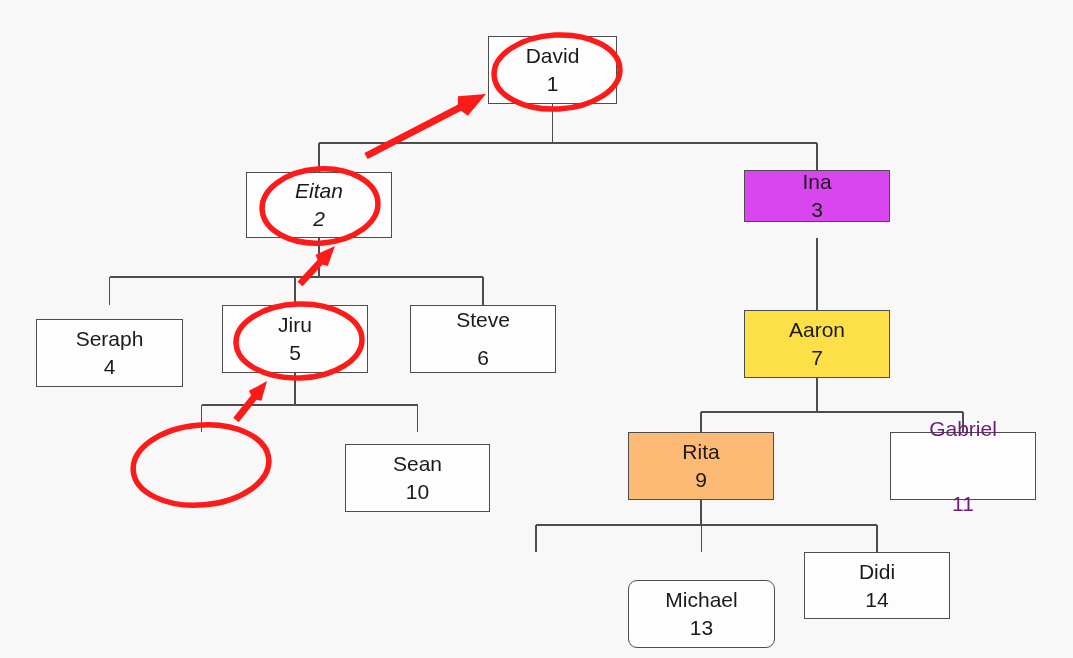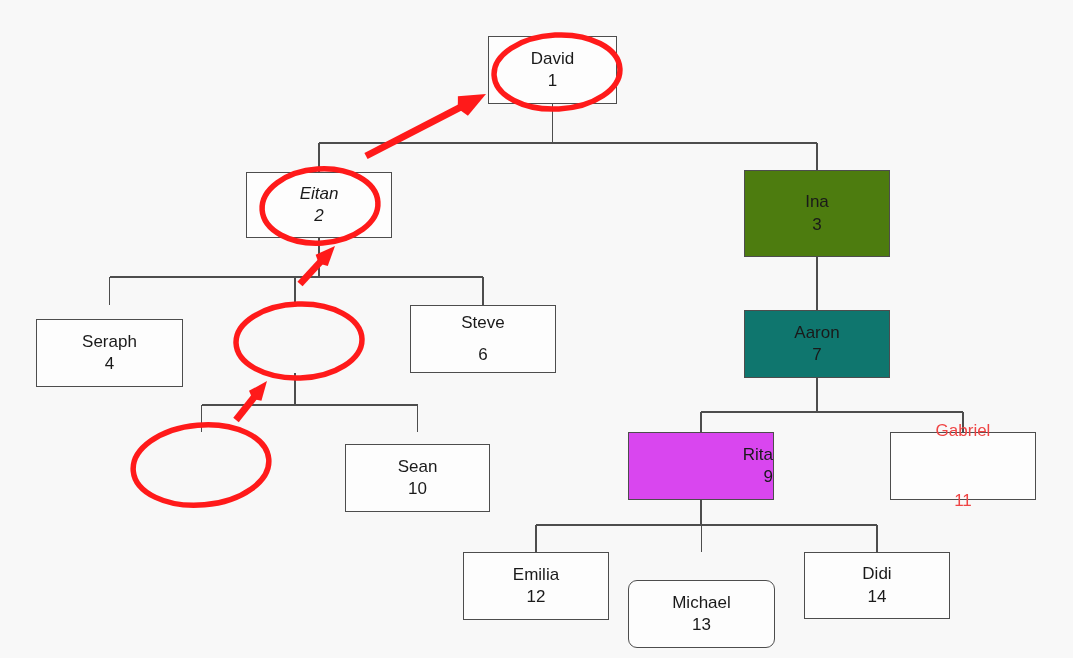--- a/index.html
+++ b/index.html
@@ -34,21 +34,21 @@
   .node {
     position: absolute;
     box-sizing: border-box;
     background: #fdfdfd;
     border: 1.6px solid #4d4d4d;
     display: flex;
     flex-direction: column;
     align-items: center;
     justify-content: center;
     color: #1a1a1a;
-    font-size: 17px;
+    font-size: 21px;
     line-height: 1.32;
   }
   .node-name, .node-id {
     display: block;
     text-align: center;
     white-space: nowrap;
   }
 </style>
 </head>
 <body>
@@ -84,51 +84,51 @@
 
   <div id="node-layer">
       <div class="node" style="left: 488px; top: 36px; width: 129px; height: 68px; background: rgb(253, 253, 253); border-color: rgb(77, 77, 77); color: rgb(26, 26, 26);">
         <span class="node-name">David</span>
         <span class="node-id">1</span>
       </div>
       <div class="node" style="left: 246px; top: 172px; width: 146px; height: 66px; background: rgb(253, 253, 253); border-color: rgb(77, 77, 77); color: rgb(26, 26, 26); font-style: italic;">
         <span class="node-name">Eitan</span>
         <span class="node-id">2</span>
       </div>
-      <div class="node" style="left: 744px; top: 170px; width: 146px; height: 87px; background: #4d7c0f; border-color: rgb(77, 77, 77); color: rgb(26, 26, 26);">
+      <div class="node" style="left: 744px; top: 170px; width: 146px; height: 52px; background: #d946ef; border-color: rgb(77, 77, 77); color: rgb(26, 26, 26);">
         <span class="node-name">Ina</span>
         <span class="node-id">3</span>
       </div>
       <div class="node" style="left: 36px; top: 319px; width: 147px; height: 68px; background: rgb(253, 253, 253); border-color: rgb(77, 77, 77); color: rgb(26, 26, 26);">
         <span class="node-name">Seraph</span>
         <span class="node-id">4</span>
       </div>
+      <div class="node" style="left: 222px; top: 305px; width: 146px; height: 68px; background: rgb(253, 253, 253); border-color: rgb(77, 77, 77); color: rgb(26, 26, 26);">
+        <span class="node-name">Jiru</span>
+        <span class="node-id">5</span>
+      </div>
       <div class="node" style="left: 410px; top: 305px; width: 146px; height: 68px; background: rgb(253, 253, 253); border-color: rgb(77, 77, 77); color: rgb(26, 26, 26); gap: 10px;">
         <span class="node-name">Steve</span>
         <span class="node-id">6</span>
       </div>
-      <div class="node" style="left: 744px; top: 310px; width: 146px; height: 68px; background: #0f766e; border-color: rgb(77, 77, 77); color: rgb(26, 26, 26);">
+      <div class="node" style="left: 744px; top: 310px; width: 146px; height: 68px; background: #fde047; border-color: rgb(77, 77, 77); color: rgb(26, 26, 26);">
         <span class="node-name">Aaron</span>
         <span class="node-id">7</span>
       </div>
-      <div class="node" style="left: 628px; top: 432px; width: 146px; height: 68px; background: #d946ef; border-color: rgb(77, 77, 77); color: rgb(26, 26, 26); align-items: flex-end;">
+      <div class="node" style="left: 628px; top: 432px; width: 146px; height: 68px; background: #fdba74; border-color: rgb(77, 77, 77); color: rgb(26, 26, 26);">
         <span class="node-name">Rita</span>
         <span class="node-id">9</span>
       </div>
       <div class="node" style="left: 345px; top: 432px; width: 145px; height: 68px; background: rgb(253, 253, 253); border-color: rgb(77, 77, 77); color: rgb(26, 26, 26); margin-top: 12px;">
         <span class="node-name">Sean</span>
         <span class="node-id">10</span>
       </div>
-      <div class="node" style="left: 890px; top: 432px; width: 146px; height: 68px; background: rgb(253, 253, 253); border-color: rgb(77, 77, 77); color: #ef4444; gap: 47px;">
+      <div class="node" style="left: 890px; top: 432px; width: 146px; height: 68px; background: rgb(253, 253, 253); border-color: rgb(77, 77, 77); color: #701a75; gap: 47px;">
         <span class="node-name">Gabriel</span>
         <span class="node-id">11</span>
-      </div>
-      <div class="node" style="left: 463px; top: 552px; width: 146px; height: 68px; background: rgb(253, 253, 253); border-color: rgb(77, 77, 77); color: rgb(26, 26, 26);">
-        <span class="node-name">Emilia</span>
-        <span class="node-id">12</span>
       </div>
       <div class="node" style="left: 628px; top: 580px; width: 147px; height: 68px; background: rgb(253, 253, 253); border-color: rgb(77, 77, 77); color: rgb(26, 26, 26); border-radius: 9px;">
         <span class="node-name">Michael</span>
         <span class="node-id">13</span>
       </div>
       <div class="node" style="left: 804px; top: 552px; width: 146px; height: 67px; background: rgb(253, 253, 253); border-color: rgb(77, 77, 77); color: rgb(26, 26, 26);">
         <span class="node-name">Didi</span>
         <span class="node-id">14</span>
       </div>
     </div>

